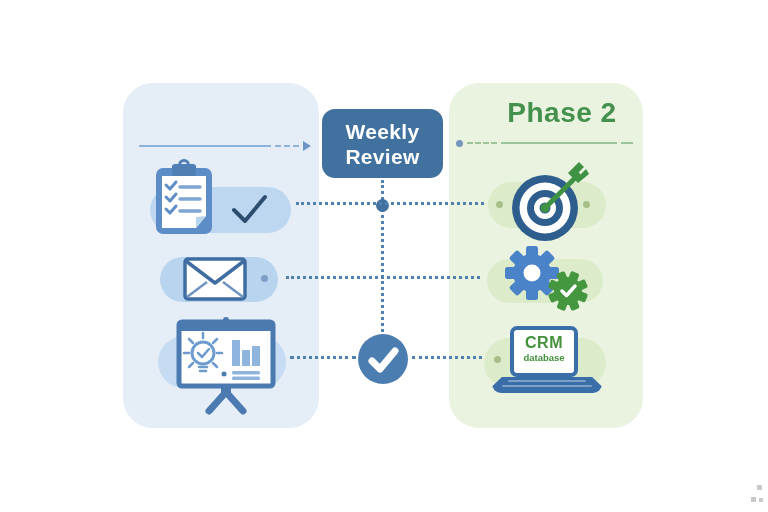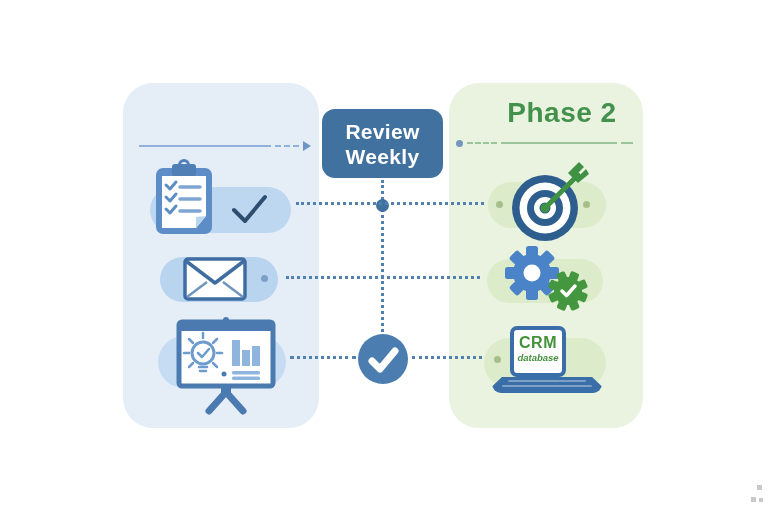--- a/index.html
+++ b/index.html
@@ -37,24 +37,24 @@
 
   
   .pill { position:absolute; }
   .small-dot { position:absolute; width:7px; height:7px; border-radius:50%; }
 
   
   .check-circle { position:absolute; left:358px; top:334px; width:50px; height:50px;
                   border-radius:50%; background:#4b7db0; display:flex; align-items:center; justify-content:center; }
 
   
-  .laptop-screen { position:absolute; left:510px; top:326px; width:56px; height:51px;
+  .laptop-screen { position:absolute; left:510px; top:326px; width:68px; height:51px;
                    background:#ffffff; border:4px solid #3a6ea8; border-radius:7px; text-align:center; }
   .laptop-title    { color:#44913c; font-weight:700; font-size:16px; line-height:18px; margin-top:4px; letter-spacing:0.5px; }
-  .laptop-subtitle { color:#44913c; font-weight:700; font-size:9.5px; line-height:11px;font-style:italic; }
+  .laptop-subtitle { color:#44913c; font-weight:700; font-size:9.5px; line-height:11px; }
   .laptop-base { position:absolute; left:492px; top:377px; width:110px; height:16px; background:#3a6ea8;
                  clip-path:polygon(9% 0, 91% 0, 100% 60%, 100% 100%, 0 100%, 0 60%);
                  border-radius:0 0 9px 9px; }
   .key-line { position:absolute; height:2px; background:rgba(255,255,255,0.35); border-radius:1px; }
 
   .artifact { position:absolute; opacity:0.45; }
   .artifact span { position:absolute; background:#8a8a8a; width:5px; height:5px; display:block; }
 </style>
 </head>
 <body>
@@ -73,22 +73,22 @@
   </div>
 
   <div class="underline" style="left:456px; top:139px;">
     <div class="ul-dot" style="background:#7597bd;"></div>
     <div class="ul-dash" style="width:30px; border-color:#9cc49a;"></div>
     <div class="ul-solid" style="width:116px; background:#9cc49a;"></div>
     <div class="ul-dash" style="width:12px; border-color:#9cc49a;"></div>
   </div>
 
   <div class="wr-box">
+    <div>Weekly</div>
     <div>Review</div>
-    <div>Weekly</div>
   </div>
 
   <div class="dot-v"></div>
   <div class="node"></div>
 
   <div class="pill" style="left:150px; top:187px; width:141px; height:46px; border-radius:23px; background:#bdd7f1;"></div>
 
   <svg class="abs" style="left:152px; top:158px;" width="64" height="78" viewBox="0 0 64 78">
     <circle cx="32" cy="7" r="4.5" fill="none" stroke="#4f7fb5" stroke-width="3"></circle>
     <rect x="4" y="10" width="56" height="66" rx="7" fill="#5d8dc6"></rect>

